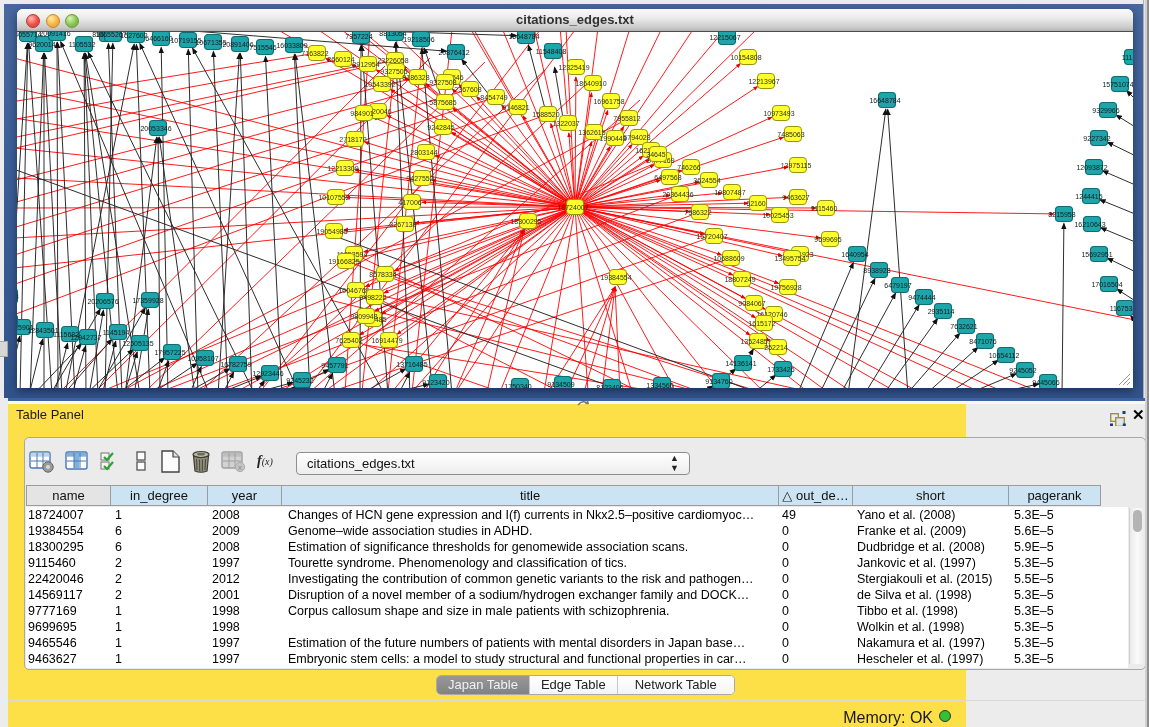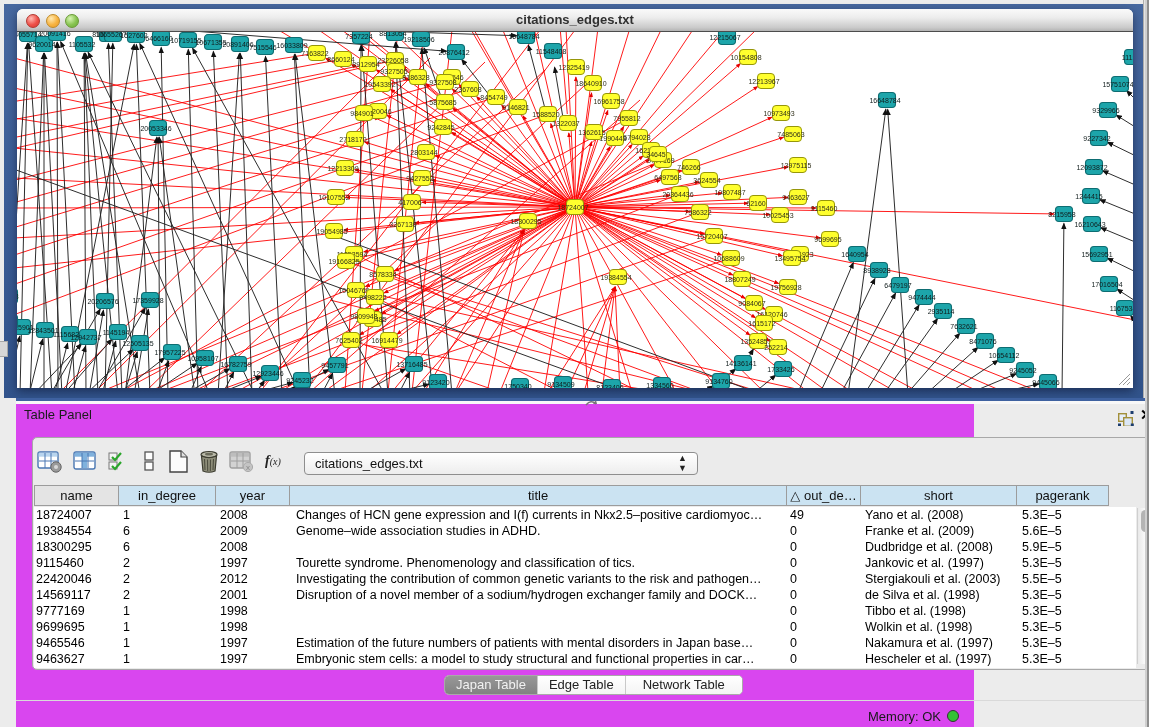--- a/index.html
+++ b/index.html
@@ -13,21 +13,21 @@
 #tbar{left:0;top:0;width:1116px;height:22px;border-radius:6px 6px 0 0;
  background:linear-gradient(180deg,#fafafa 0%,#ececec 40%,#c9c9c9 85%,#b3b3b3 100%);
  border-bottom:1px solid #4c4c4c}
 #tbar .ttl{width:100%;text-align:center;font-size:13px;font-weight:bold;color:#303030;line-height:22px}
 .light{position:absolute;top:5px;width:12px;height:12px;border-radius:50%}
 #lr{left:9px;background:radial-gradient(circle at 35% 30%,#ffb9b2,#ee5048 55%,#d63a30);border:1px solid #b33730}
 #ly{left:29px;background:radial-gradient(circle at 35% 30%,#ffe9b0,#f7b340 55%,#e99b28);border:1px solid #c08a28}
 #lg{left:48px;background:radial-gradient(circle at 35% 30%,#d7f5b2,#87c350 55%,#6aae38);border:1px solid #6a9a36}
 #canvas{left:0;top:23px;width:1116px;height:356px;background:#fff;overflow:hidden}
 #grip{right:2px;bottom:2px;width:13px;height:13px}
-#tpanel{left:16px;top:398px;width:958px;height:329px;background:#d946ef}
+#tpanel{left:8px;top:398px;width:958px;height:329px;background:#fde047}
 #tphead{left:0;top:0;width:1149px;height:30px}
 #bluestrip{left:0;top:0;width:1149px;height:3px;background:#3e61a0}
 #whitestrip{left:0;top:3px;width:1149px;height:3px;background:#f8f8f8}
 #tphead .t{position:absolute;left:8px;top:9px;font-size:13px;color:#1c1c1c}
 #xico{left:1124px;top:8px;font-size:15px;font-weight:bold;color:#000}
 #pbox{left:16px;top:39px;width:1120px;height:231px;background:#ebebeb;
  border:1px solid #a8a8a8;border-radius:5px}
 #combo{left:271px;top:14px;width:392px;height:21px;background:linear-gradient(180deg,#fff,#ededed);
  border:1px solid #8e8e8e;border-radius:4px;font-size:13px;color:#111;line-height:21px}
 #combo .cv{margin-left:10px}
@@ -35,21 +35,21 @@
 .hcell{position:absolute;top:47px;height:21px;background:#cbe3f2;border:1px solid #9c9c9c;
  border-left:none;box-sizing:border-box;font-size:13px;color:#111;text-align:center;line-height:20px}
 .tr{position:absolute;left:0;width:1149px;height:16px;font-size:12.5px;color:#000;white-space:nowrap}
 .tr span{position:absolute;top:0;line-height:16px}
 .ell{overflow:hidden;text-overflow:ellipsis}
 #vsb{left:1104px;top:70px;width:15px;height:156px;background:linear-gradient(90deg,#e9e9e9,#fbfbfb 50%,#e9e9e9);border-left:1px solid #cfcfcf}
 #vthumb{left:3px;top:2px;width:9px;height:22px;background:#b4b4b4;border-radius:5px}
 #tabs{left:428px;top:277px;height:18px;display:flex;border:1px solid #a9a9a9;border-radius:5px;overflow:hidden;background:#fff}
 .tab{height:18px;line-height:18px;font-size:13px;color:#222;padding:0 11px;background:linear-gradient(180deg,#ffffff,#f4f4f4);border-left:1px solid #c9c9c9}
 .tab.sel{background:linear-gradient(180deg,#989898,#828282);color:#f2f2f2;border-left:none}
-#mem{right:33px;top:311px;font-size:13px;color:#1a1a1a}
+#mem{right:33px;top:311px;font-size:16px;color:#1a1a1a}
 #memdot{right:15px;top:312px;width:10px;height:10px;border-radius:50%;
  background:#35c135;border:1.5px solid #333}
 .ticon{position:absolute;top:12px}
 </style></head><body>
 <div id="desktop" class="abs"></div>
 <div id="rstrip" class="abs"></div>
 <div id="redge1" class="abs"></div>
 <div id="redge2" class="abs"></div>
 <div class="abs" style="left:0;top:341px;width:7px;height:14px;background:#d7d7d7;border:1px solid #a8a8a8;border-left:none"></div>
 <div id="gwin" class="abs">
@@ -734,55 +734,57 @@
         <span style="left:204px">2009</span>
         <span style="left:280px;width:486px" class="ell">Genome–wide association studies in ADHD.</span>
         <span style="left:774px">0</span>
         <span style="left:849px">Franke et al. (2009)</span>
         <span style="left:1006px">5.6E–5</span>
       </div>
 <div class="tr" style="top:539px">
         <span style="left:20px">18300295</span>
         <span style="left:107px">6</span>
         <span style="left:204px">2008</span>
+        <span style="left:280px;width:486px" class="ell">Estimation of significance thresholds for genomewide association scans.</span>
         <span style="left:774px">0</span>
         <span style="left:849px">Dudbridge et al. (2008)</span>
         <span style="left:1006px">5.9E–5</span>
       </div>
 <div class="tr" style="top:555px">
         <span style="left:20px">9115460</span>
         <span style="left:107px">2</span>
         <span style="left:204px">1997</span>
         <span style="left:280px;width:486px" class="ell">Tourette syndrome. Phenomenology and classification of tics.</span>
         <span style="left:774px">0</span>
         <span style="left:849px">Jankovic et al. (1997)</span>
         <span style="left:1006px">5.3E–5</span>
       </div>
 <div class="tr" style="top:571px">
         <span style="left:20px">22420046</span>
         <span style="left:107px">2</span>
         <span style="left:204px">2012</span>
         <span style="left:280px;width:486px" class="ell">Investigating the contribution of common genetic variants to the risk and pathogen…</span>
         <span style="left:774px">0</span>
-        <span style="left:849px">Stergiakouli et al. (2003)</span>
+        <span style="left:849px">Stergiakouli et al. (2015)</span>
         <span style="left:1006px">5.5E–5</span>
       </div>
 <div class="tr" style="top:587px">
         <span style="left:20px">14569117</span>
         <span style="left:107px">2</span>
         <span style="left:204px">2001</span>
         <span style="left:280px;width:486px" class="ell">Disruption of a novel member of a sodium/hydrogen exchanger family and DOCK…</span>
         <span style="left:774px">0</span>
         <span style="left:849px">de Silva et al. (1998)</span>
         <span style="left:1006px">5.3E–5</span>
       </div>
 <div class="tr" style="top:603px">
         <span style="left:20px">9777169</span>
         <span style="left:107px">1</span>
         <span style="left:204px">1998</span>
+        <span style="left:280px;width:486px" class="ell">Corpus callosum shape and size in male patients with schizophrenia.</span>
         <span style="left:774px">0</span>
         <span style="left:849px">Tibbo et al. (1998)</span>
         <span style="left:1006px">5.3E–5</span>
       </div>
 <div class="tr" style="top:619px">
         <span style="left:20px">9699695</span>
         <span style="left:107px">1</span>
         <span style="left:204px">1998</span>
         <span style="left:774px">0</span>
         <span style="left:849px">Wolkin et al. (1998)</span>

